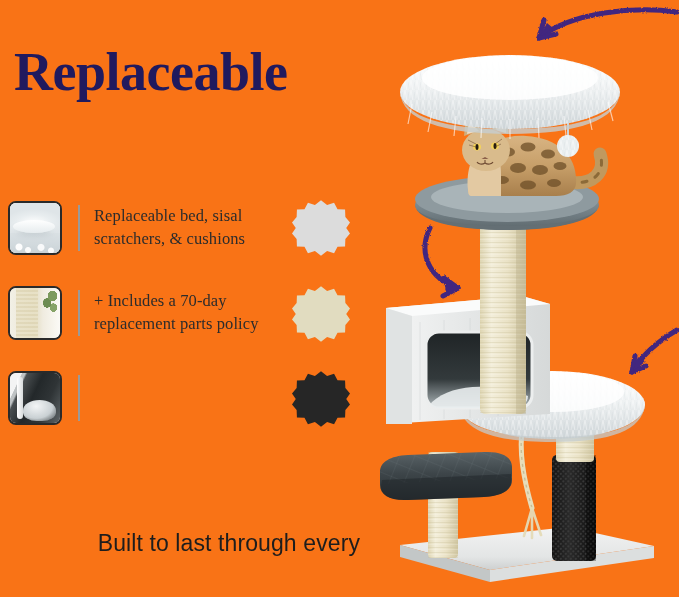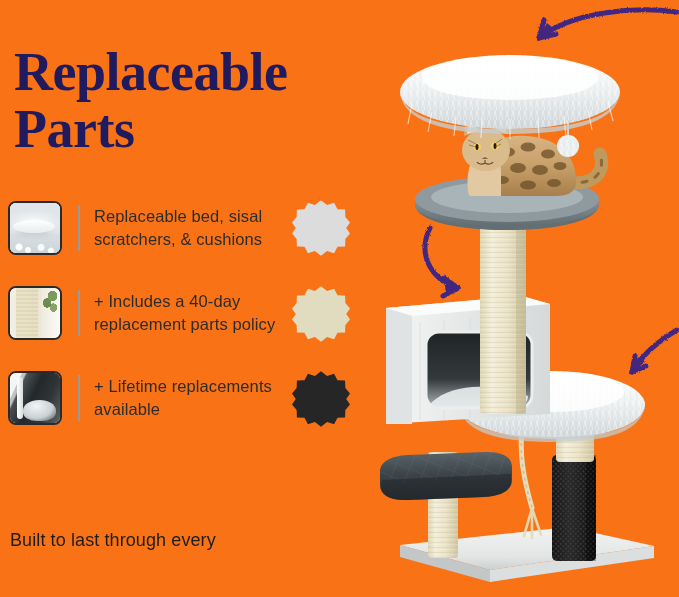--- a/index.html
+++ b/index.html
@@ -127,21 +127,21 @@
   }
 
   .divider {
     width: 2px;
     height: 46px;
     background: #9a9a9a;
     margin: 0 14px 0 16px;
     flex: 0 0 2px;
   }
   .feature-text {
-    font-family: Liberation Sans, sans-serif;
+    font-family: Liberation Serif, serif;
     font-size: 16.5px;
     line-height: 1.38;
     color: #2c2c2c;
     letter-spacing: .1px;
     max-width: 205px;
   }
 
   
   .swatch {
     position: absolute;
@@ -152,23 +152,23 @@
   #swatch-0 { left: 292px; top: 199px; }
   #swatch-1 { left: 292px; top: 285px; }
   #swatch-2 { left: 292px; top: 370px; }
 
   
   .tagline {
     position: absolute;
     left: 10px;
     top: 529px;
     width: 350px;
-    text-align: left;
+    text-align: right;
     font-family: "Liberation Sans", sans-serif;
-    font-size: 18px;
+    font-size: 23px;
     line-height: 1.30;
     color: #1d1d1d;
     letter-spacing: .1px;
   }
 
   
   #product {
     position: absolute;
     left: 372px;
     top: 0;
@@ -186,21 +186,20 @@
     pointer-events: none;
   }
 </style>
 </head>
 <body>
 
 <div id="canvas">
 
   <h1 class="headline">
     <span class="l1">Replaceable</span>
-    <span class="l2">Parts</span>
   </h1>
 
   <div class="feature-list">
 
     <div class="feature-row">
       <div class="thumb thumb-bed">
         <div class="thumb-inner">
           <div class="sheen"></div>
           <div class="speck"></div>
         </div>
@@ -210,32 +209,31 @@
     </div>
 
     <div class="feature-row">
       <div class="thumb thumb-sisal">
         <div class="thumb-inner">
           <div class="post"></div>
           <div class="leaf"></div>
         </div>
       </div>
       <div class="divider"></div>
-      <div class="feature-text">+ Includes a 40-day replacement parts policy</div>
+      <div class="feature-text">+ Includes a 70-day replacement parts policy</div>
     </div>
 
     <div class="feature-row">
       <div class="thumb thumb-condo">
         <div class="thumb-inner">
           <div class="rim"></div>
           <div class="fluff"></div>
         </div>
       </div>
       <div class="divider"></div>
-      <div class="feature-text">+ Lifetime replacements available</div>
     </div>
 
   </div>
 
   <div class="swatch" id="swatch-0">
     <svg viewBox="0 0 100 100" aria-hidden="true">
       <path d="M50 2 L60.5 10.5 L72.5 6.5 L78.5 17.5 L91.5 18 L92 31 L100 40.5 L93.5 50 L100 59.5 L92 69 L91.5 82 L78.5 82.5 L72.5 93.5 L60.5 89.5 L50 98 L39.5 89.5 L27.5 93.5 L21.5 82.5 L8.5 82 L8 69 L0 59.5 L6.5 50 L0 40.5 L8 31 L8.5 18 L21.5 17.5 L27.5 6.5 L39.5 10.5 Z" fill="#dcdcdc"></path>
     </svg>
   </div>
 

